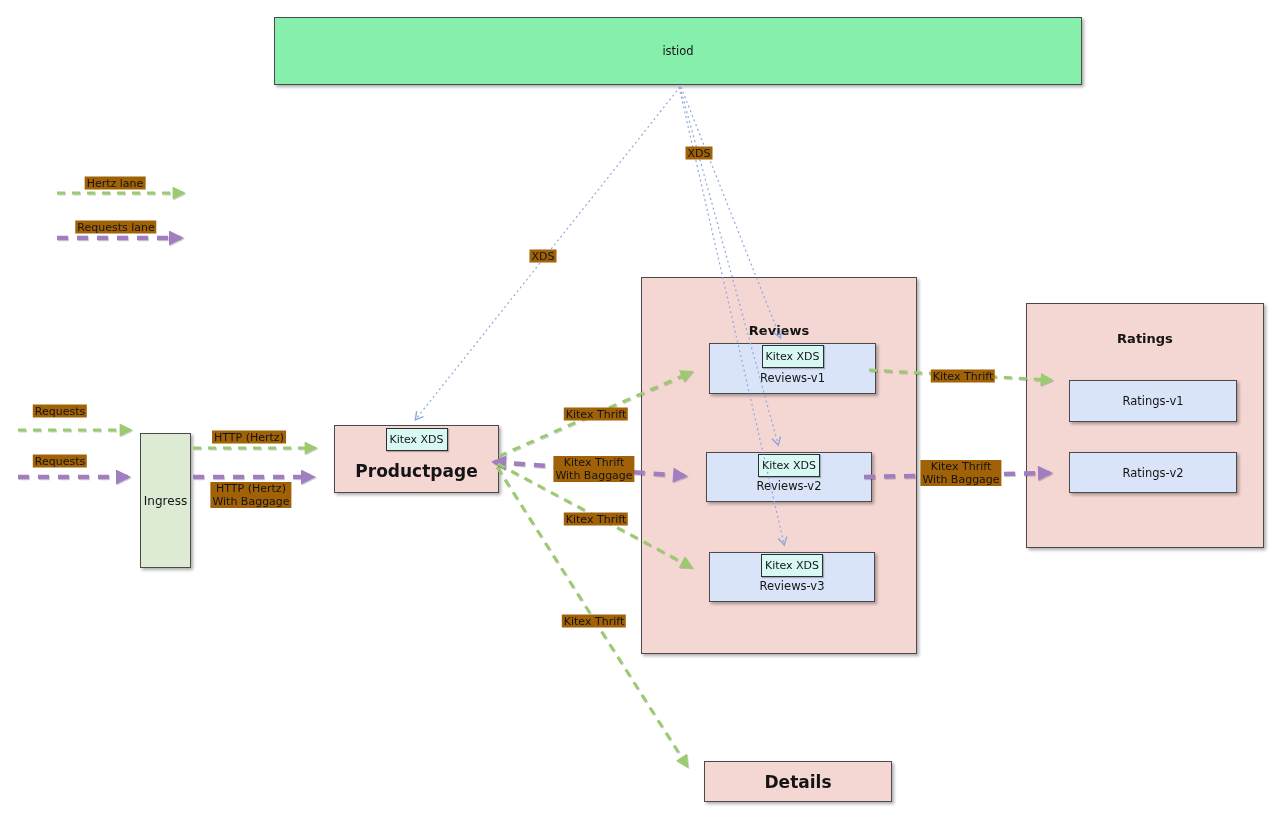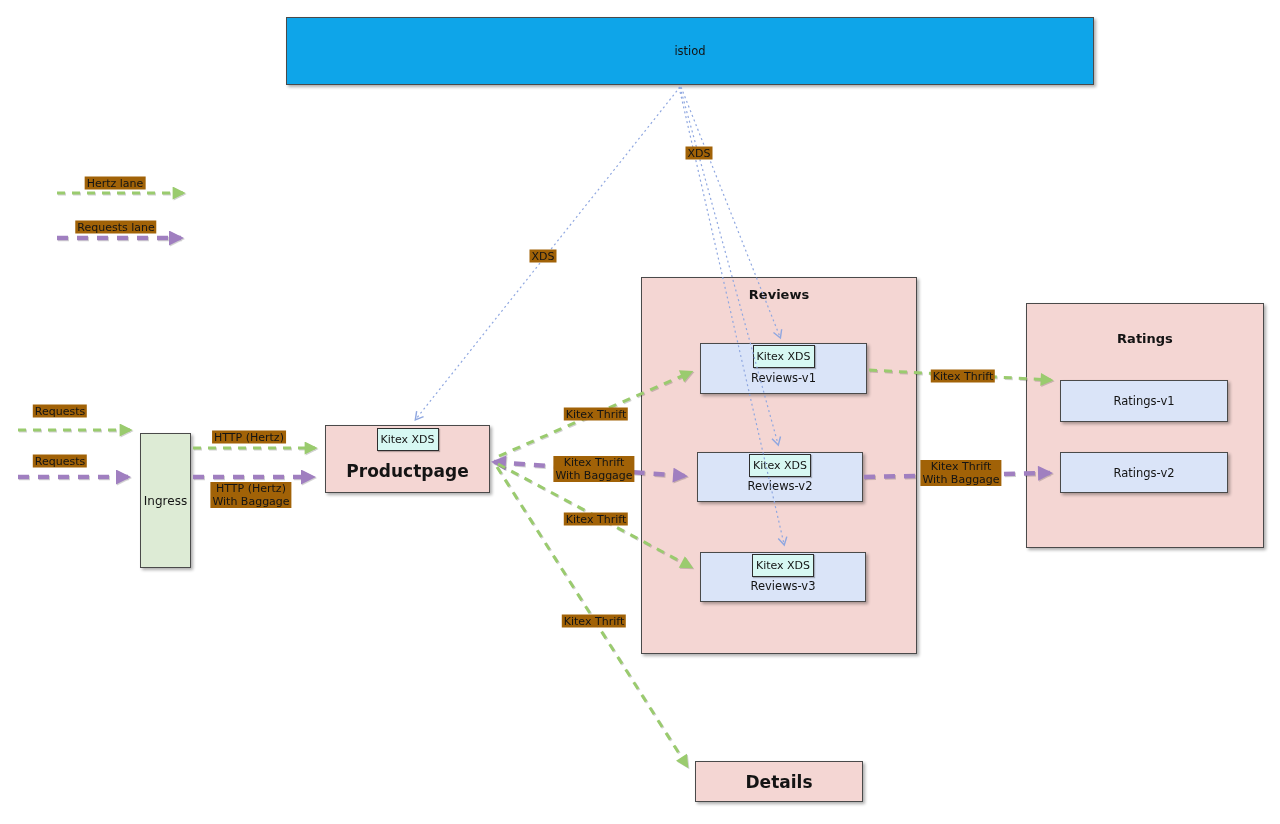--- a/index.html
+++ b/index.html
@@ -11,22 +11,22 @@
   
   .box {
     position:absolute; box-sizing:border-box;
     border:1px solid #4a4a4a;
     box-shadow:2px 2px 3px rgba(0,0,0,0.32);
     display:flex; align-items:center; justify-content:center;
     font-size:11.5px;
   }
   .container-box { z-index:1; display:block; }
   .container-title { text-align:center; font-weight:bold; font-size:13px; }
-  .service-box { z-index:2; }
-  .fill-yellow { background:#0ea5e9;margin-left:12px; }
+  .service-box { z-index:2;margin-left:9px; }
+  .fill-yellow { background:#86efac; }
   .fill-pink   { background:#F4D6D3; }
   .fill-green  { background:#DDEBD5; }
   .fill-blue   { background:#DAE4F8; }
   .bold { font-weight:bold; font-size:17px; }
   .badge {
     position:absolute; left:50%; transform:translateX(-50%);
     width:60px; height:21px; background:#D7F8F3;
     border:1px solid #2e2e2e; z-index:3;
     display:flex; align-items:center; justify-content:center;
     font-size:11px; box-shadow:1px 1px 1px rgba(0,0,0,0.25);
@@ -61,21 +61,21 @@
   </div>
 
   <div class="box fill-pink service-box" style="left:325px; top:425px; width:165px; height:68px; padding-top:24px;">
     <div class="badge" style="top:2px;">
       <span>Kitex XDS</span>
     </div>
     <span class="bold">Productpage</span>
   </div>
 
   <div class="box fill-pink container-box" style="left:641px; top:277px; width:276px; height:377px;">
-    <div class="container-title" style="padding-top:9px;">Reviews</div>
+    <div class="container-title" style="padding-top:17px;margin-top:28px;">Reviews</div>
   </div>
 
   <div class="box fill-blue service-box" style="left:700px; top:343px; width:167px; height:51px; padding-top:18px;">
     <div class="badge" style="top:1px;">
       <span>Kitex XDS</span>
     </div>
     <span>Reviews-v1</span>
   </div>
 
   <div class="box fill-blue service-box" style="left:697px; top:452px; width:166px; height:50px; padding-top:18px;">
@@ -97,21 +97,21 @@
   </div>
 
   <div class="box fill-blue service-box" style="left:1060px; top:380px; width:168px; height:42px;">
     <span>Ratings-v1</span>
   </div>
 
   <div class="box fill-blue service-box" style="left:1060px; top:452px; width:168px; height:41px;">
     <span>Ratings-v2</span>
   </div>
 
-  <div class="box fill-pink service-box" style="left:695px; top:761px; width:168px; height:41px;text-align:center;">
+  <div class="box fill-pink service-box" style="left:695px; top:761px; width:188px; height:41px;text-align:center;">
     <span class="bold">Details</span>
   </div>
 
   <svg class="edges" width="1280" height="824" viewBox="0 0 1280 824">
     <defs>
       <marker id="m-green" markerUnits="userSpaceOnUse" markerWidth="15" markerHeight="13" viewBox="0 0 10 10" refX="8" refY="5" orient="auto">
         <path d="M0,0 L10,5 L0,10 z" fill="#9ACB6E"></path>
       </marker>
       <marker id="m-purple" markerUnits="userSpaceOnUse" markerWidth="17" markerHeight="15" viewBox="0 0 10 10" refX="8" refY="5" orient="auto">
         <path d="M0,0 L10,5 L0,10 z" fill="#A07FC0"></path>

